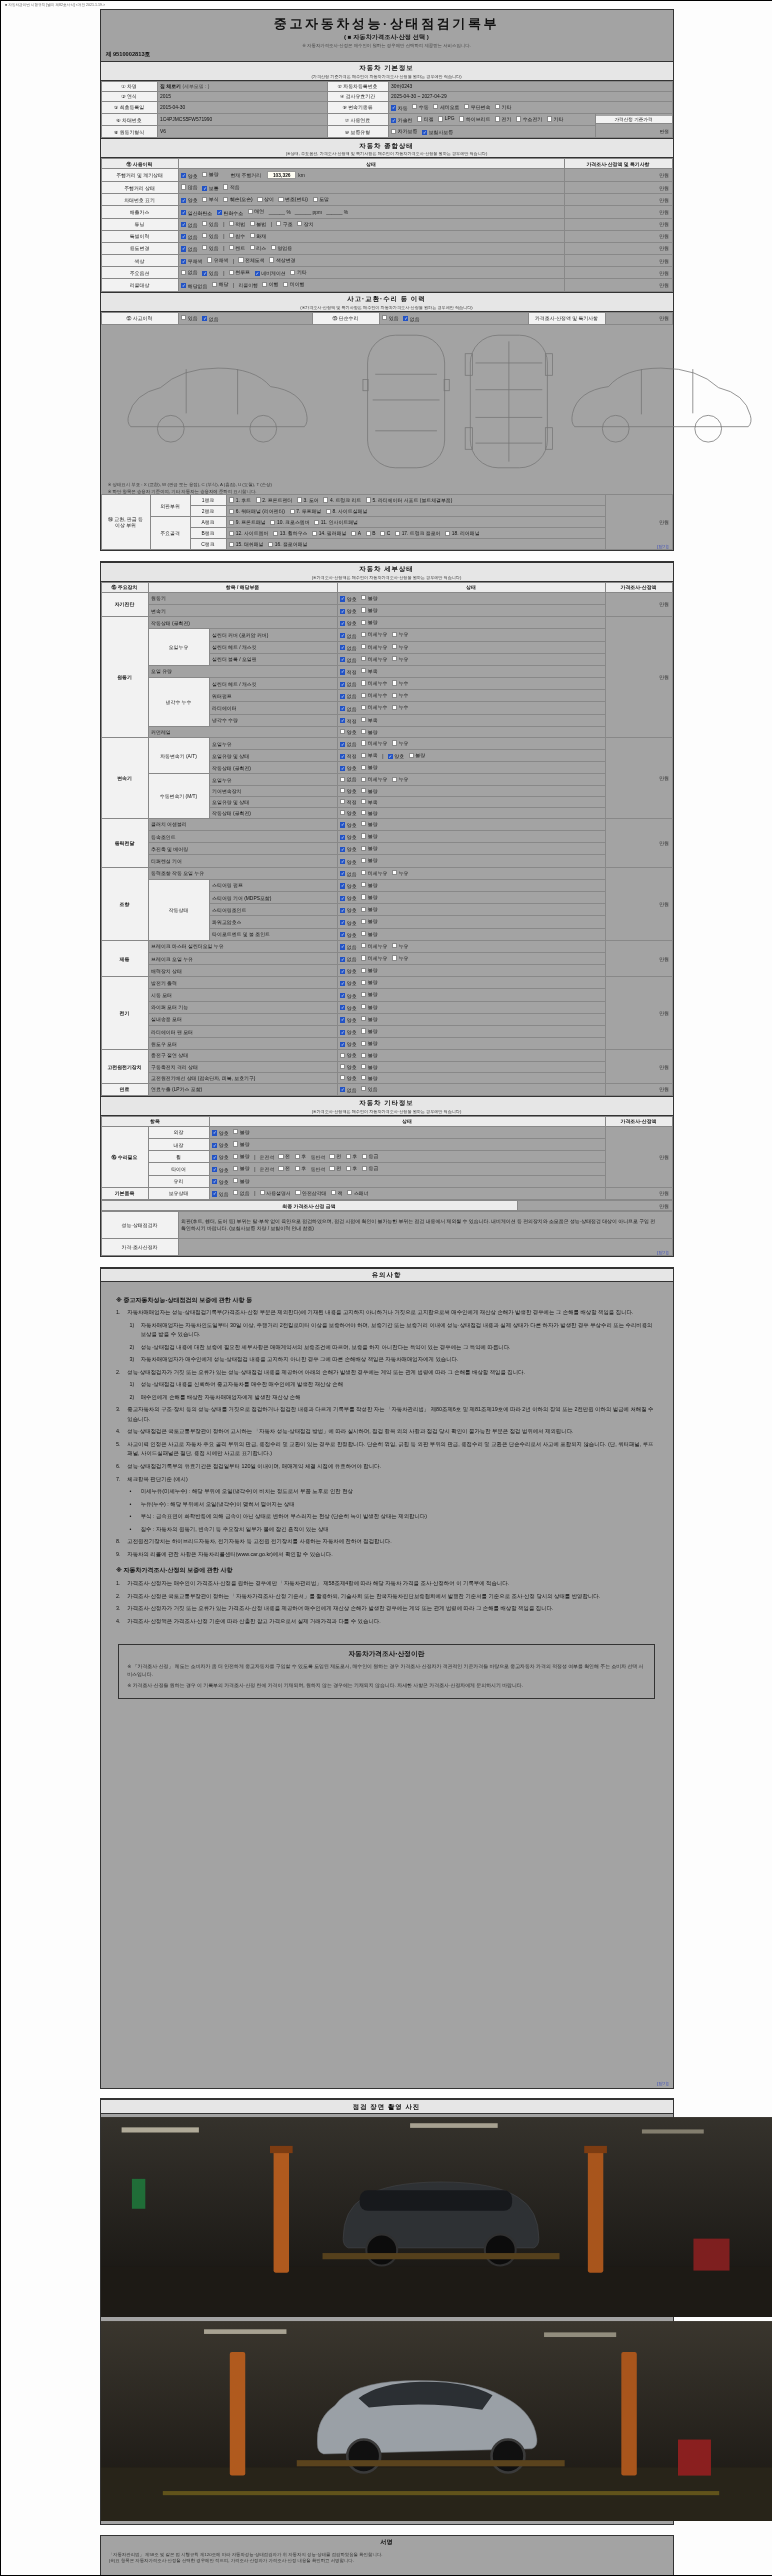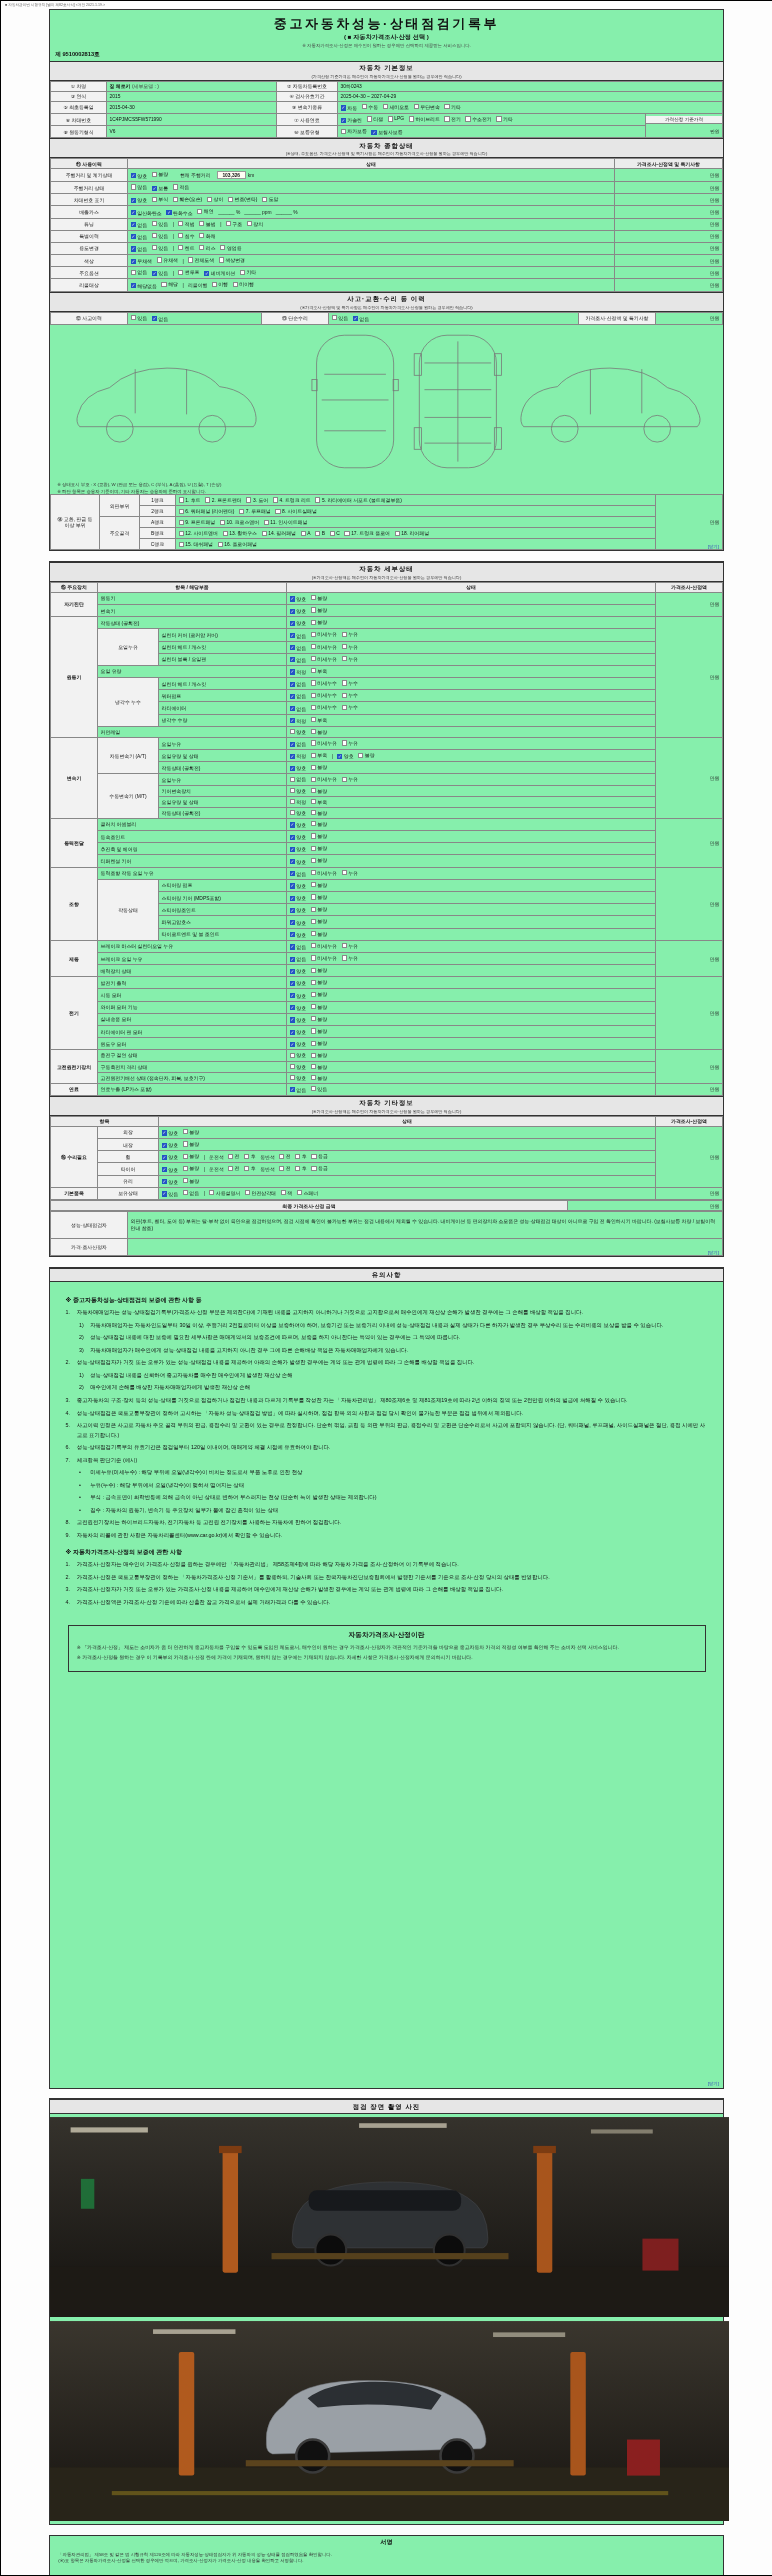--- a/index.html
+++ b/index.html
@@ -1,19 +1,19 @@
 <!DOCTYPE html>
 <html style="font-size:8.2px"><head>
 <meta charset="utf-8">
 <style>
   html,body{margin:0;padding:0;background:#fff;}
   body{font-family:"Liberation Sans","DejaVu Sans",sans-serif;color:#111;}
   .page{width:773px;height:2576px;background:#fdfdfd;border:0.5px solid #000;box-sizing:border-box;overflow:hidden;padding-top:1px;}
   .print-header{font-size:3.6px;color:#666;padding:0.5px 4.1px 2.1px;}
-  .card{width:675px;margin:0 auto 9.3px;border:0.8px solid #333;background:#86efac;box-sizing:border-box;position:relative;}
+  .card{width:574px;margin:0 auto 9.3px;border:0.8px solid #333;background:#a3a3a3;box-sizing:border-box;position:relative;}
   .card-a{min-height:501px}.card-b{min-height:675px}.card-c{min-height:822px}.card-d{min-height:426px}.card-e{min-height:77px}
   .doc-head{text-align:center;padding:4.1px 0 0;}
   .doc-title{font-size:13px;font-weight:bold;letter-spacing:2.6px;margin:1px 0 0.5px;}
   .doc-subtitle{font-size:6.2px;font-weight:bold;}
   .doc-note{font-size:4.4px;color:#444;margin-top:1px;}
   .doc-no{text-align:left;font-size:5.7px;font-weight:bold;padding:3.1px 5.2px 1.5px;}
   .secbar{background:#e6e6e6;border-top:0.5px solid #333;border-bottom:0.5px solid #333;text-align:center;padding:1.5px 0 1px;}
   .secbar .t{font-size:6.4px;font-weight:bold;letter-spacing:1px;}
   .secbar .note{display:block;font-weight:normal;font-size:4.1px;color:#333;margin-top:0.5px;}
   table.f{width:100%;border-collapse:collapse;table-layout:fixed;}

